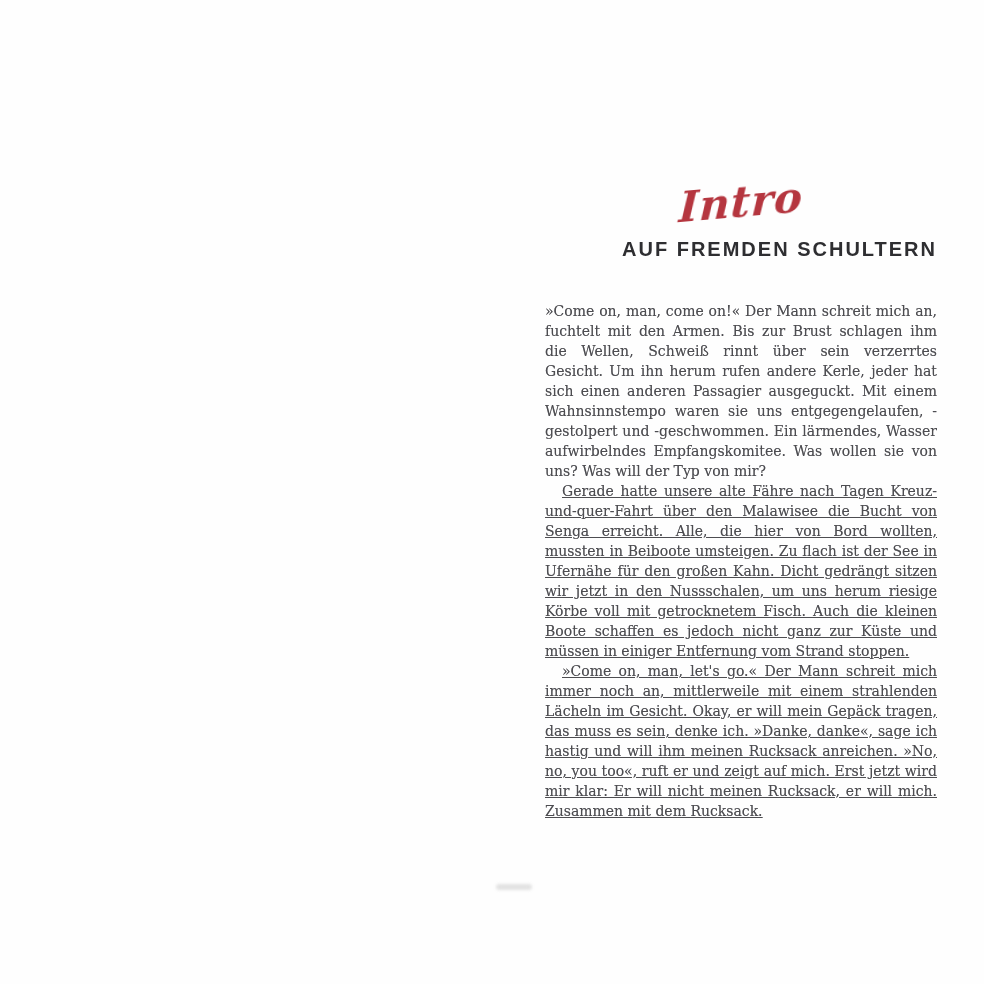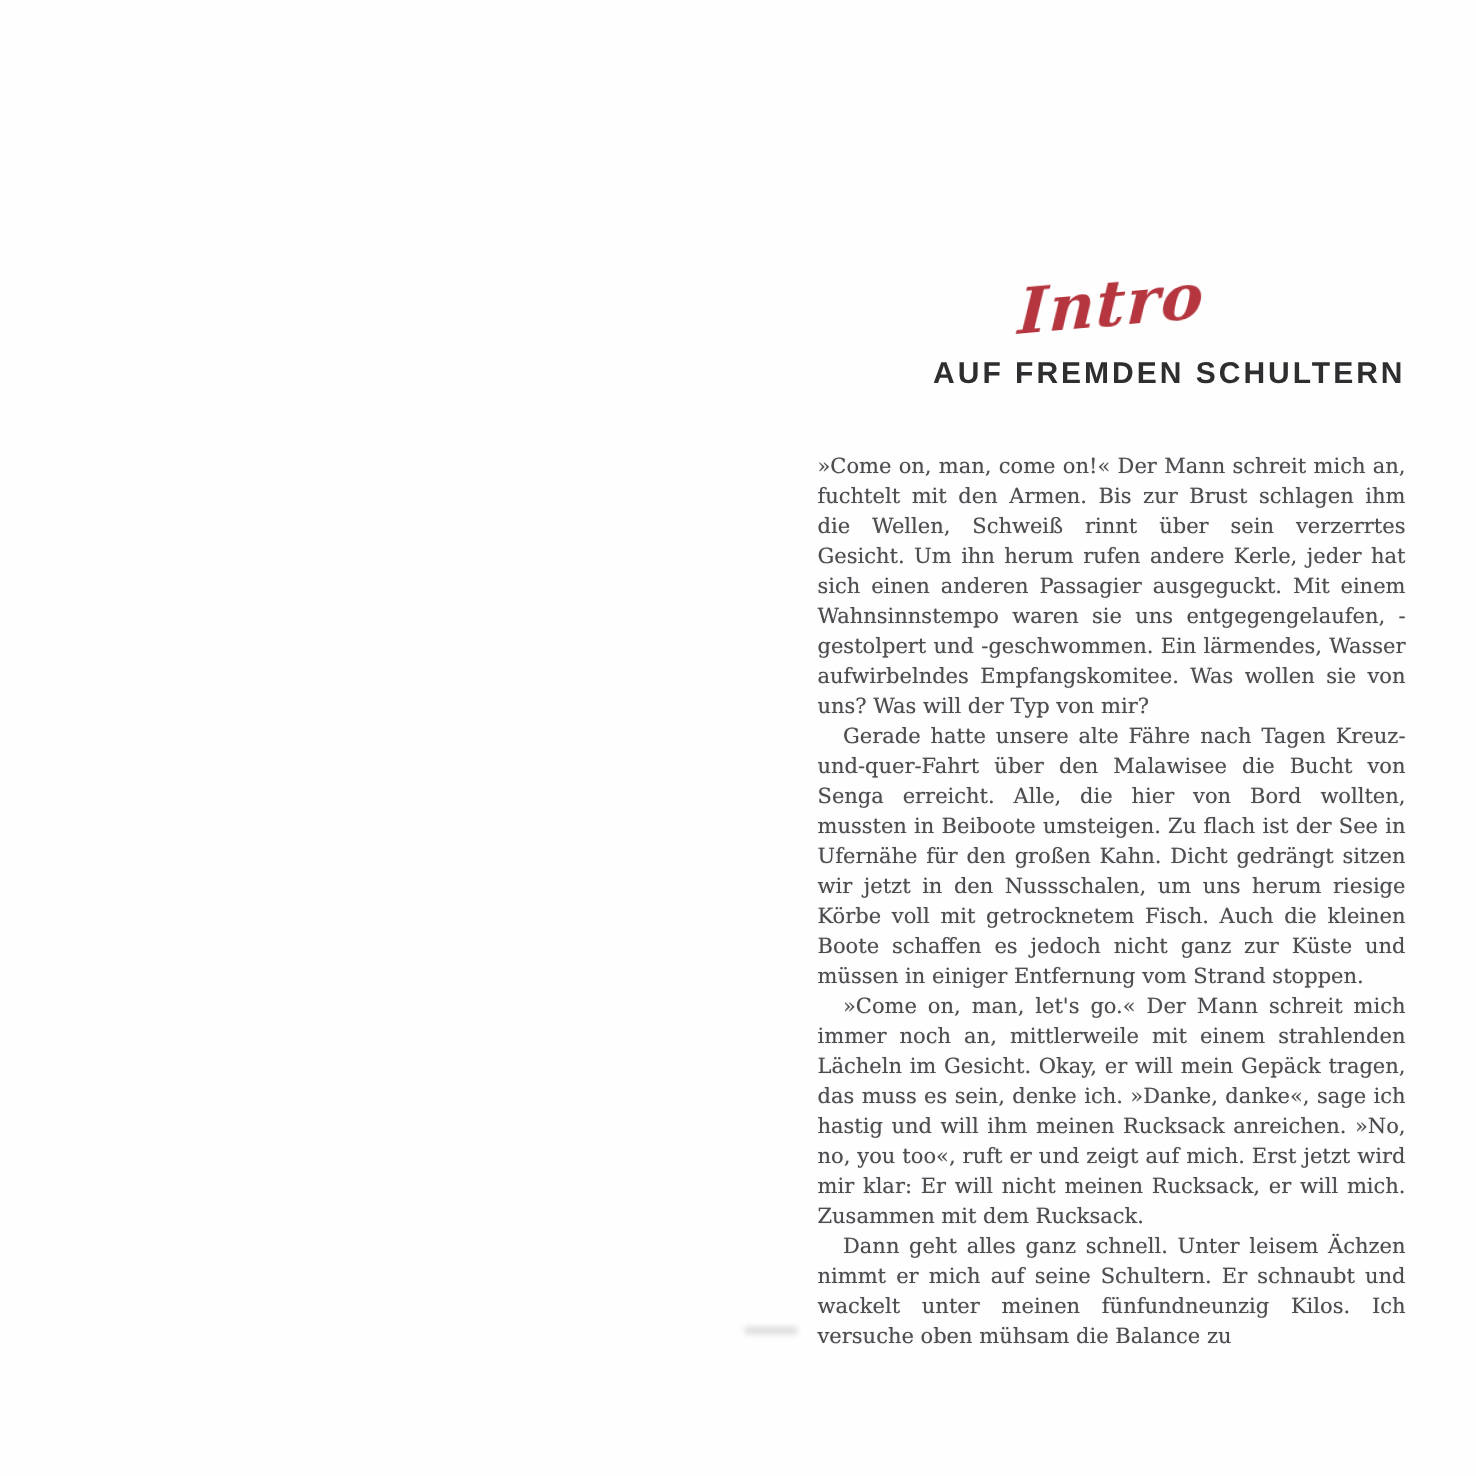--- a/index.html
+++ b/index.html
@@ -56,21 +56,21 @@
   .body-text {
     margin-top: 40px;
     font-size: 14px;
     line-height: 20px;
     text-align: justify;
     color: var(--ink);
     filter: blur(0.4px);
     text-shadow: 0 0 0.6px rgba(90,90,95,0.55);
   }
   .body-text p { margin: 0; }
-  .body-text p + p { text-indent: 17px; }
+  .body-text p + p { text-indent: 17px; text-decoration: underline; }
   .page-number {
     position: absolute;
     left: 0;
     right: 0;
     top: 636px;
     text-align: center;
     font-family: "Liberation Sans", sans-serif;
     font-weight: bold;
     font-size: 12px;
     letter-spacing: 0.5px;
@@ -93,17 +93,16 @@
 <body>
 
 <div class="page-canvas">
   <div class="column">
     <div class="script-heading">Intro</div>
     <h1 class="chapter-title">AUF FREMDEN SCHULTERN</h1>
     <div class="body-text">
       <p>»Come on, man, come on!« Der Mann schreit mich an, fuchtelt mit den Armen. Bis zur Brust schlagen ihm die Wellen, Schweiß rinnt über sein verzerrtes Gesicht. Um ihn herum rufen andere Kerle, jeder hat sich einen anderen Passagier ausgeguckt. Mit einem Wahnsinnstempo waren sie uns entgegengelaufen, -gestolpert und -geschwommen. Ein lärmendes, Wasser aufwirbelndes Empfangskomitee. Was wollen sie von uns? Was will der Typ von mir?</p>
       <p>Gerade hatte unsere alte Fähre nach Tagen Kreuz-und-quer-Fahrt über den Malawisee die Bucht von Senga erreicht. Alle, die hier von Bord wollten, mussten in Beiboote umsteigen. Zu flach ist der See in Ufernähe für den großen Kahn. Dicht gedrängt sitzen wir jetzt in den Nussschalen, um uns herum riesige Körbe voll mit getrocknetem Fisch. Auch die kleinen Boote schaffen es jedoch nicht ganz zur Küste und müssen in einiger Entfernung vom Strand stoppen.</p>
       <p>»Come on, man, let's go.« Der Mann schreit mich immer noch an, mittlerweile mit einem strahlenden Lächeln im Gesicht. Okay, er will mein Gepäck tragen, das muss es sein, denke ich. »Danke, danke«, sage ich hastig und will ihm meinen Rucksack anreichen. »No, no, you too«, ruft er und zeigt auf mich. Erst jetzt wird mir klar: Er will nicht meinen Rucksack, er will mich. Zusammen mit dem Rucksack.</p>
-      <p>Dann geht alles ganz schnell. Unter leisem Ächzen nimmt er mich auf seine Schultern. Er schnaubt und wackelt unter meinen fünfundneunzig Kilos. Ich versuche oben mühsam die Balance zu</p>
     </div>
   </div>
   <div class="spine-smudge"></div>
 </div>
 
 </body></html>

